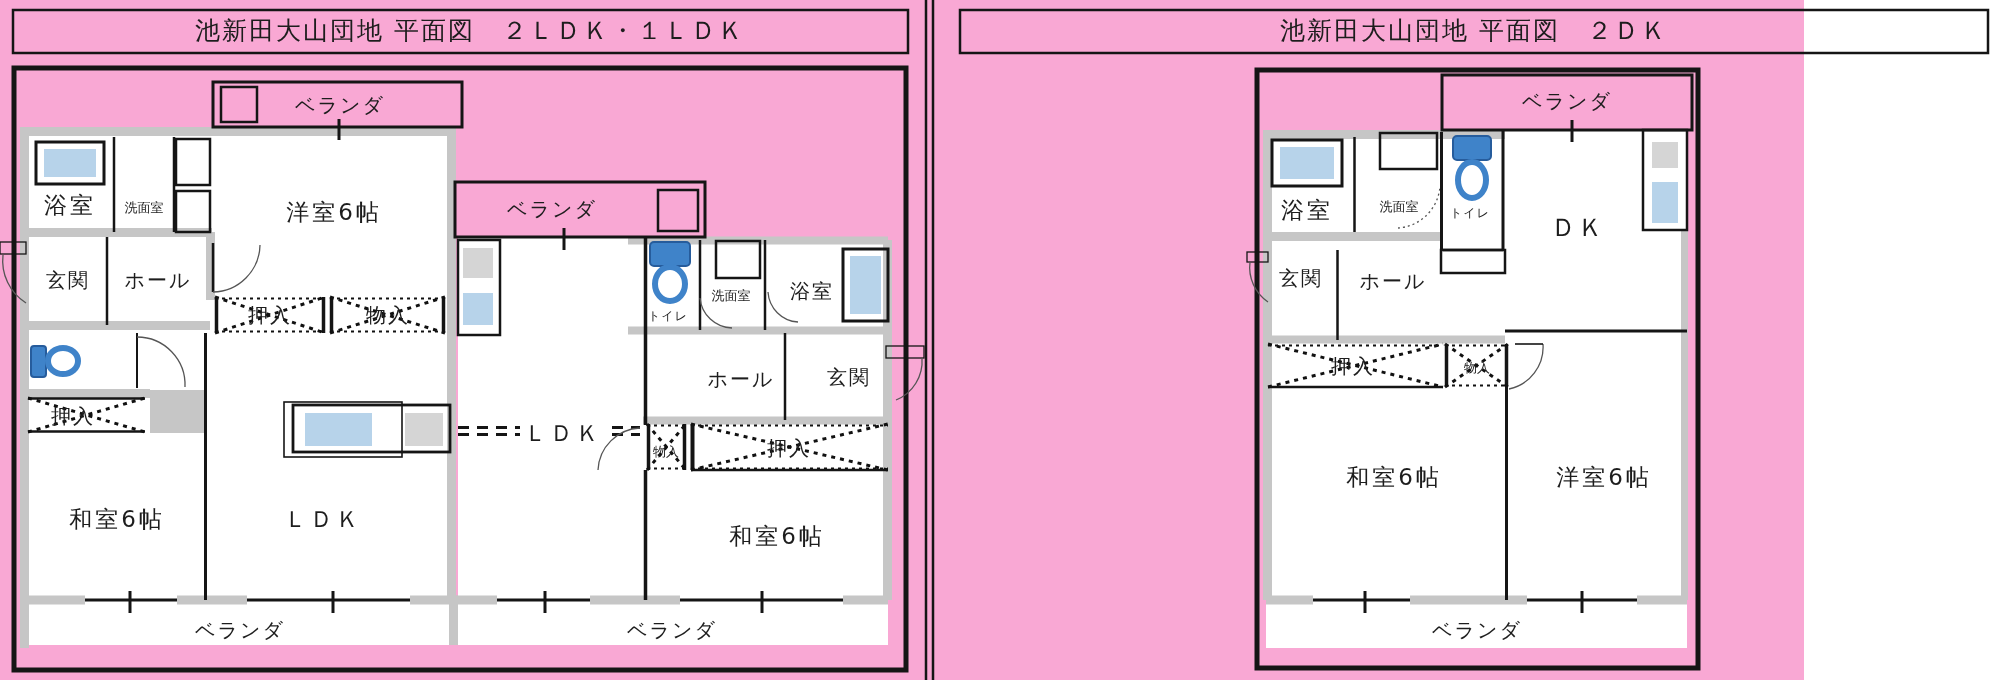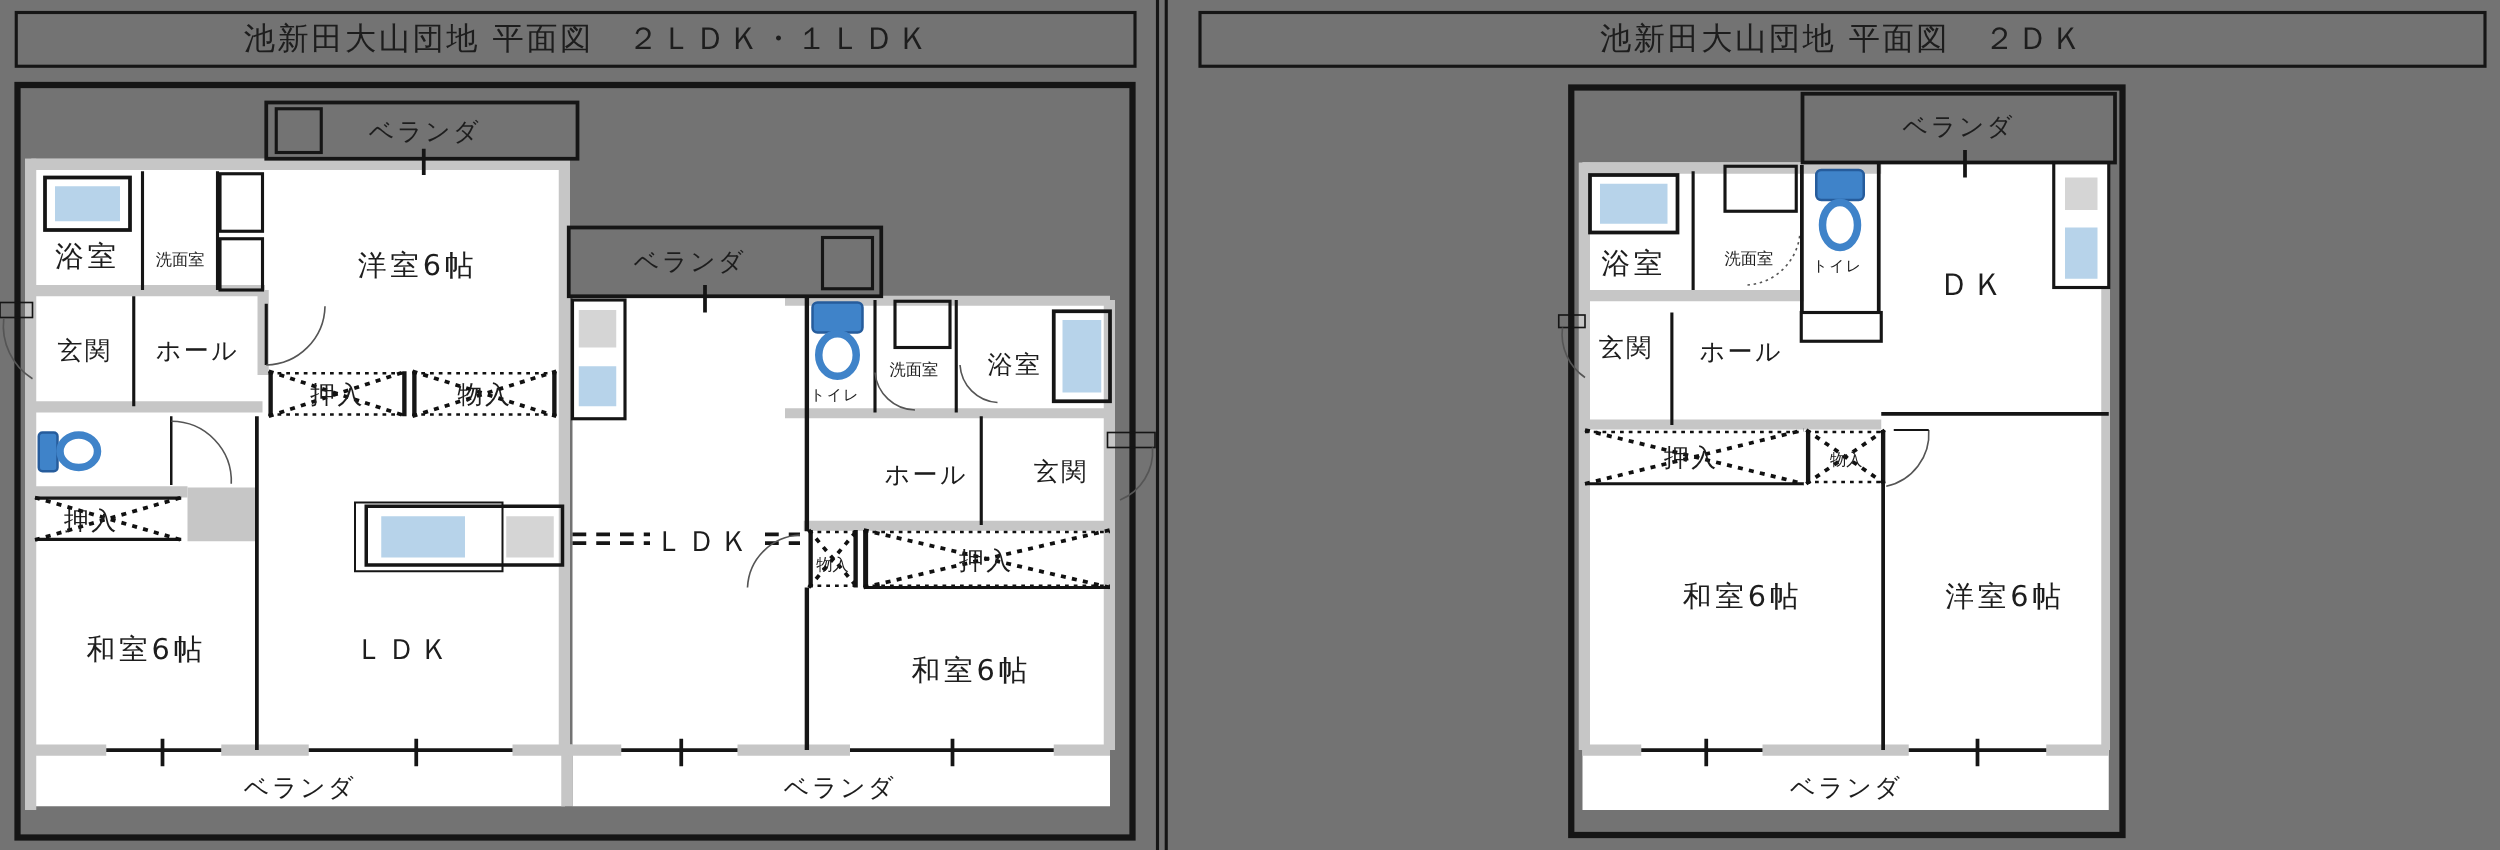--- a/index.html
+++ b/index.html
@@ -1,16 +1,16 @@
 <!DOCTYPE html>
 <html><head>
 <meta charset="utf-8">
 <style>
   html,body{margin:0;padding:0;background:#fff;}
-  .stage{width:2000px;height:680px;position:relative;background:#737373;}
+  .stage{width:1804px;height:680px;position:relative;background:#f9a8d4;}
   svg{display:block;}
   text{font-family:"DejaVu Sans","Liberation Sans",sans-serif;fill:#1d1d1d;}
   .t-title{font-size:25px;letter-spacing:2px;}
   .t-room{font-size:23px;letter-spacing:3px;}
   .t-mid{font-size:20px;letter-spacing:2px;}
   .t-small{font-size:13px;letter-spacing:0px;}
   .t-tiny{font-size:12px;letter-spacing:1px;}
   .wall{stroke:#c6c6c6;fill:none;}
   .blk{stroke:#151515;fill:none;}
   .arc{stroke:#555;fill:none;stroke-width:1.3;}

